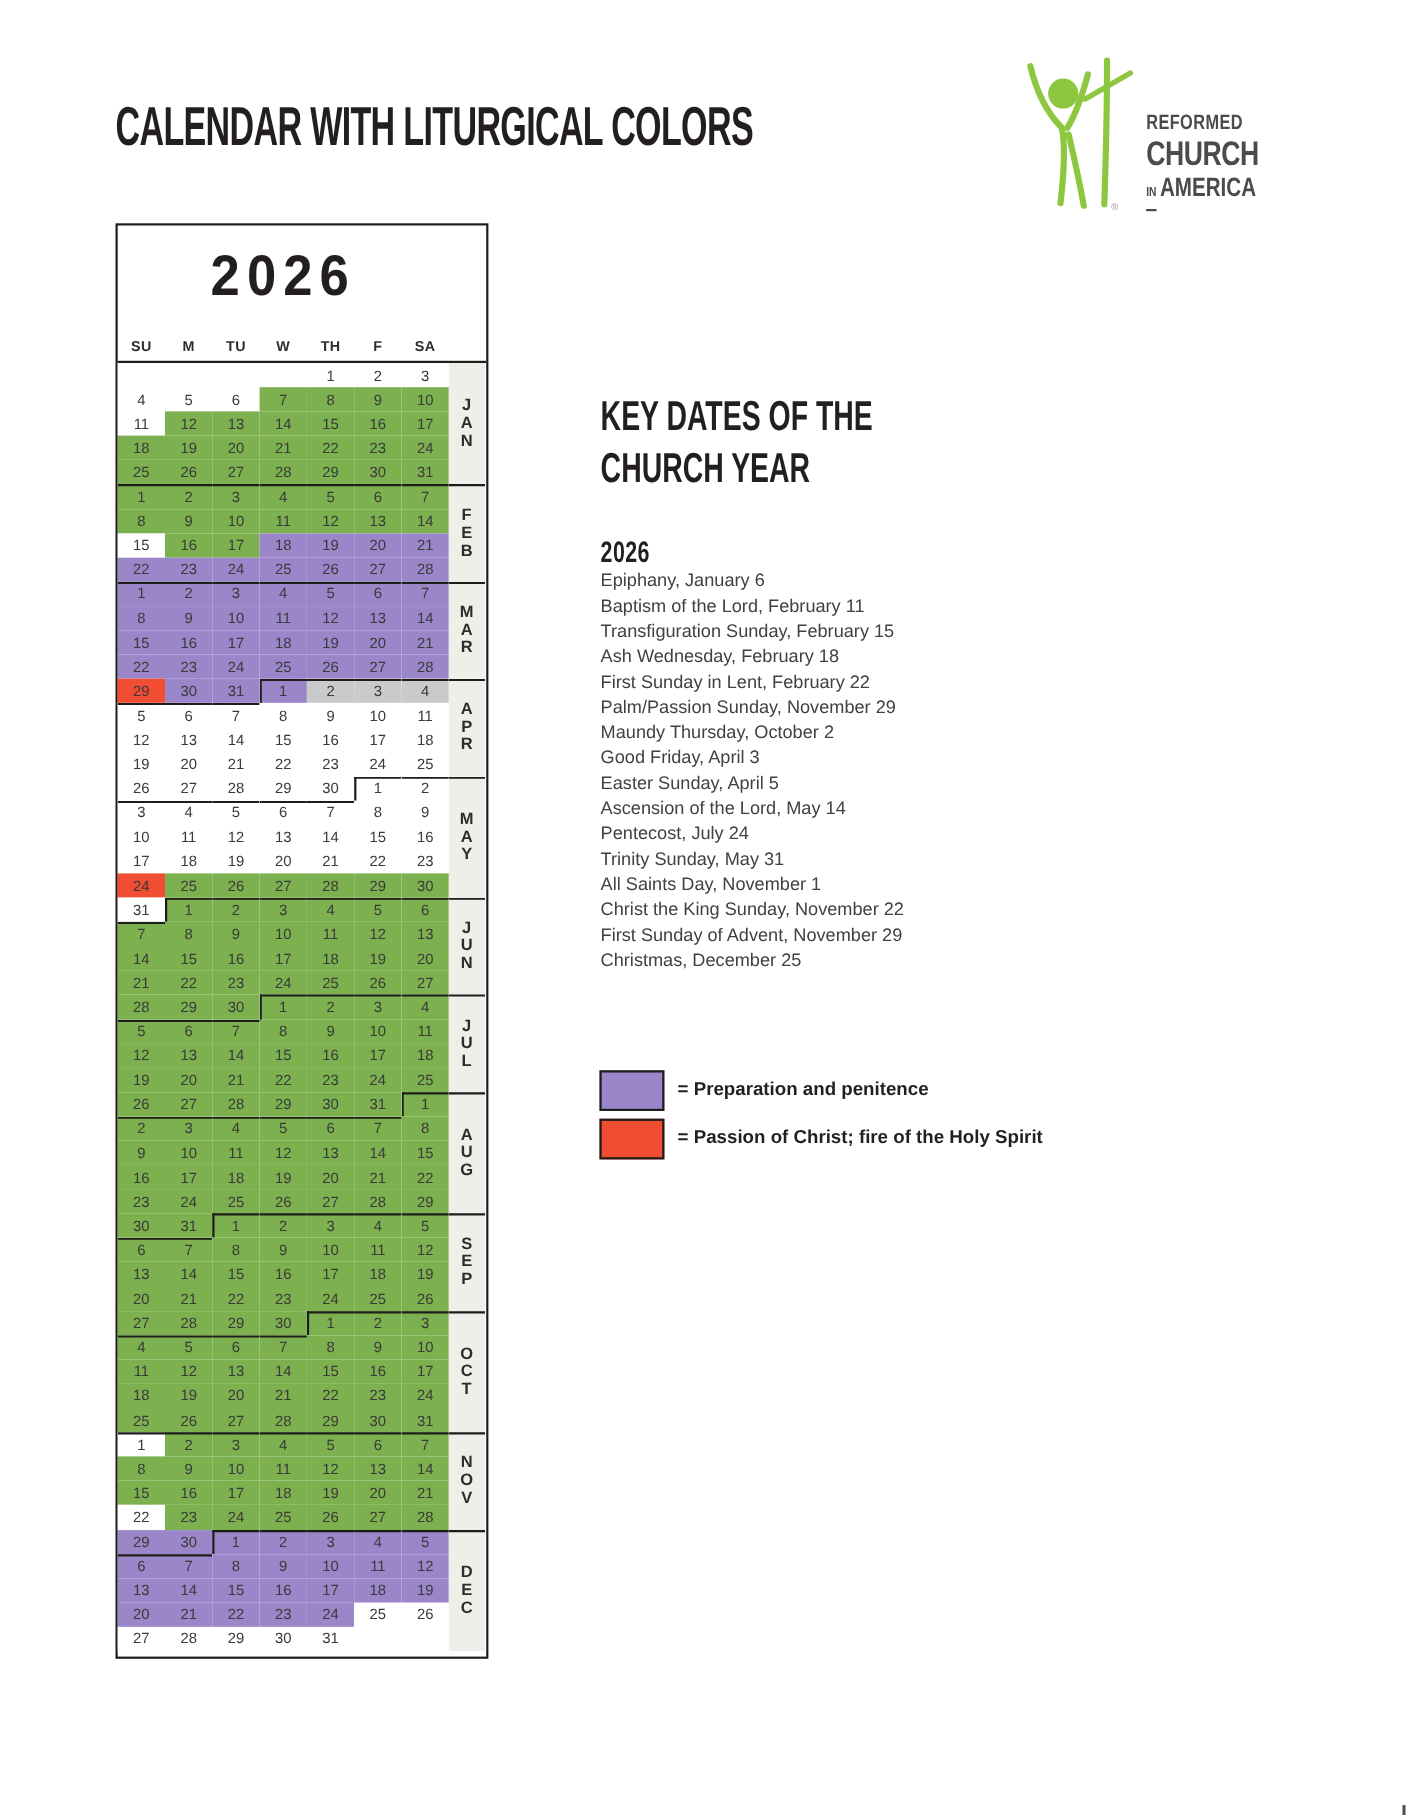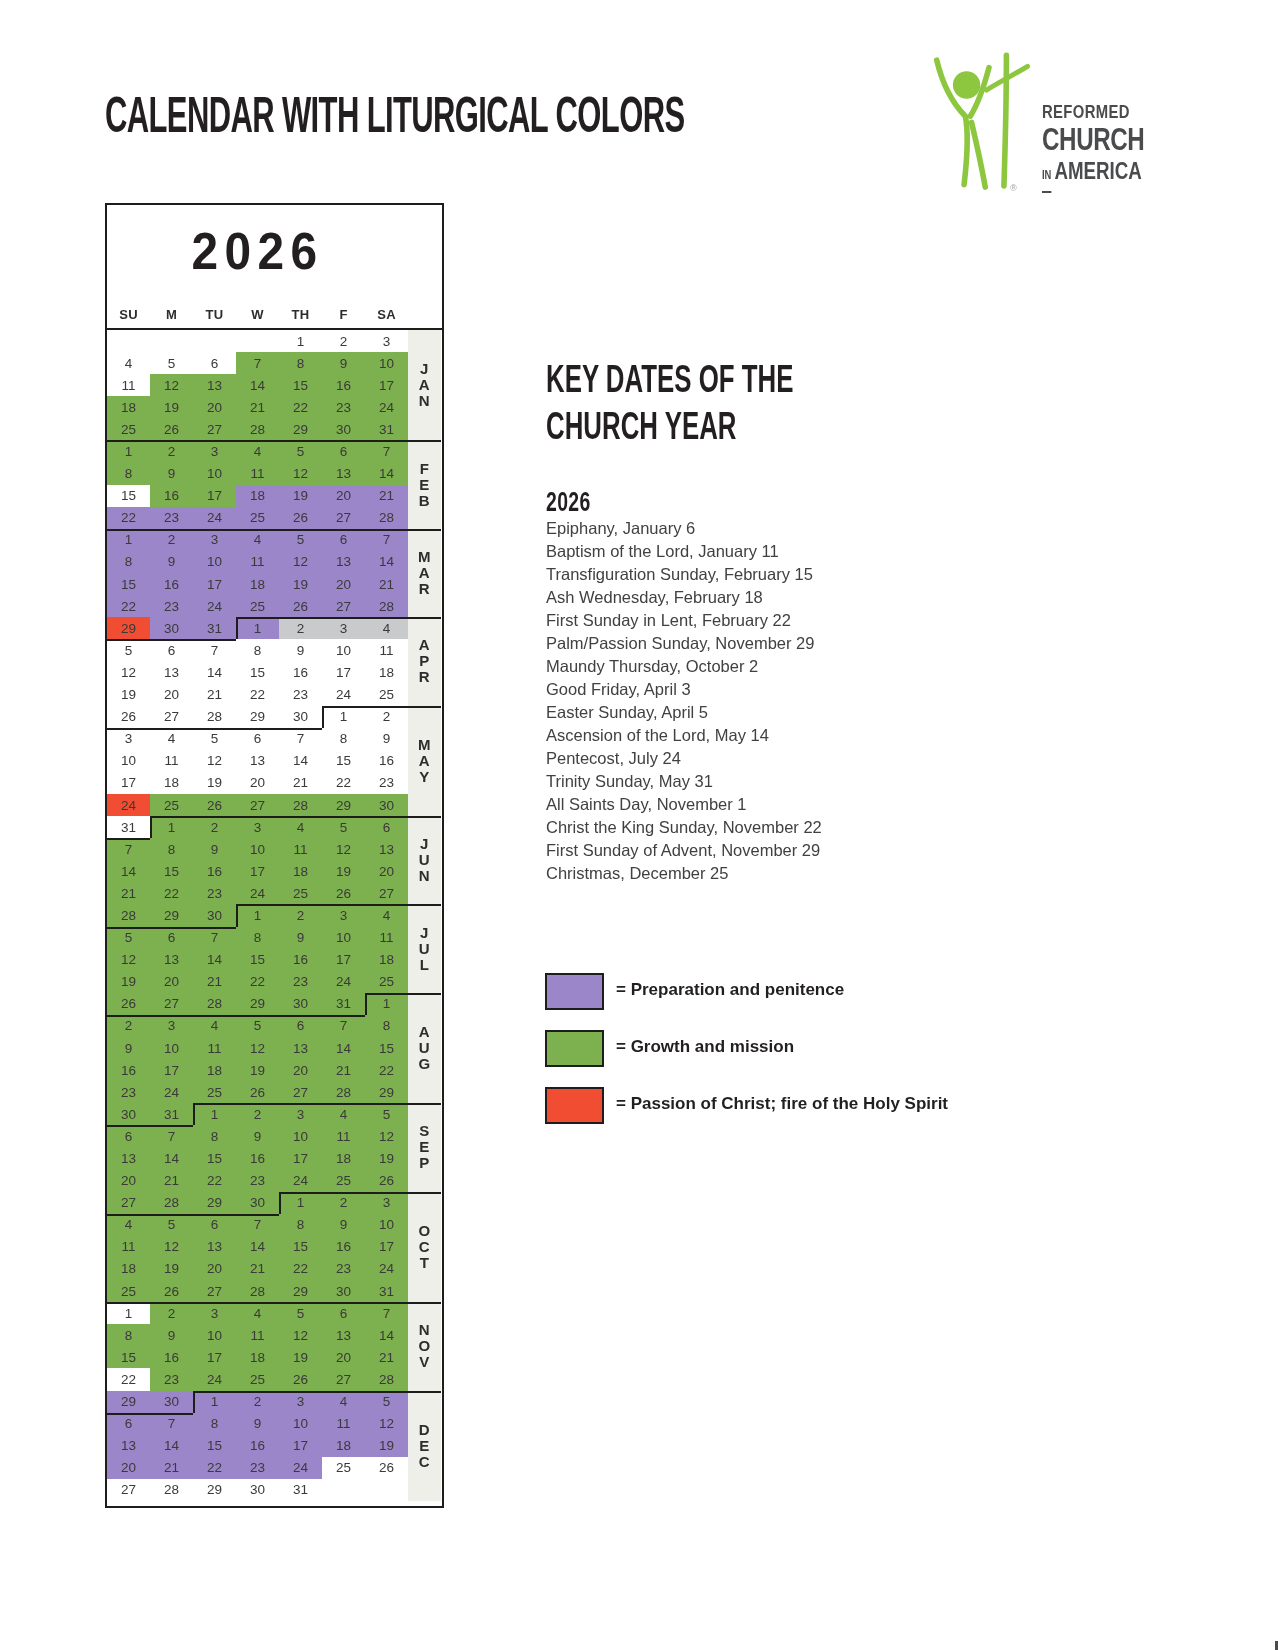--- a/index.html
+++ b/index.html
@@ -62,21 +62,21 @@
     transform:scaleX(0.68); transform-origin:left top; white-space:pre-line;
   }
   .key-year {
     position:absolute; left:546px; top:487px;
     font-size:27px; font-weight:700; color:#231f20; letter-spacing:0.5px;
     transform:scaleX(0.72); transform-origin:left top;
   }
   .key-list { position:absolute; left:546px; top:517px; font-size:16.5px; line-height:23px; color:#414042; }
 
   
-  .legend { position:absolute; left:545px; top:973px; display:flex; flex-direction:column; gap:20px; }
+  .legend { position:absolute; left:545px; top:973px; display:flex; flex-direction:column; gap:7px; }
   .legend-item { display:flex; align-items:flex-start; }
   .swatch { width:59px; height:37px; border:2.5px solid #1d1d1b; flex:0 0 auto; }
   .legend-label {
     margin:6px 0 0 12px; font-size:17px; font-weight:700; color:#231f20;
     line-height:22.5px; max-width:335px; padding-left:23px; text-indent:-23px;
   }
 
   
   .footer { position:absolute; top:1518px; right:153px; text-align:right; color:#77787b; font-size:17px; line-height:27px; }
 
@@ -529,21 +529,21 @@
 E
 C</div>
       </div>
   </div>
 
   <div class="key-heading">KEY DATES OF THE
 CHURCH YEAR</div>
   <div class="key-year">2026</div>
   <div class="key-list">
       <div class="kd-item">Epiphany, January 6</div>
-      <div class="kd-item">Baptism of the Lord, January 11</div>
+      <div class="kd-item">Baptism of the Lord, February 11</div>
       <div class="kd-item">Transfiguration Sunday, February 15</div>
       <div class="kd-item">Ash Wednesday, February 18</div>
       <div class="kd-item">First Sunday in Lent, February 22</div>
       <div class="kd-item">Palm/Passion Sunday, November 29</div>
       <div class="kd-item">Maundy Thursday, October 2</div>
       <div class="kd-item">Good Friday, April 3</div>
       <div class="kd-item">Easter Sunday, April 5</div>
       <div class="kd-item">Ascension of the Lord, May 14</div>
       <div class="kd-item">Pentecost, July 24</div>
       <div class="kd-item">Trinity Sunday, May 31</div>
@@ -552,24 +552,20 @@
       <div class="kd-item">First Sunday of Advent, November 29</div>
       <div class="kd-item">Christmas, December 25</div>
     </div>
 
   <div class="legend">
       <div class="legend-item">
         <div class="swatch" style="background: rgb(155, 134, 201);"></div>
         <div class="legend-label">= Preparation and penitence</div>
       </div>
       <div class="legend-item">
-        <div class="swatch" style="background: rgb(125, 176, 78);"></div>
-        <div class="legend-label">= Growth and mission</div>
-      </div>
-      <div class="legend-item">
         <div class="swatch" style="background: rgb(241, 77, 51);"></div>
         <div class="legend-label">= Passion of Christ; fire of the Holy Spirit</div>
       </div>
     </div>
 
 
   <div class="corner-mark"></div>
 </div>
 
 </body></html>

